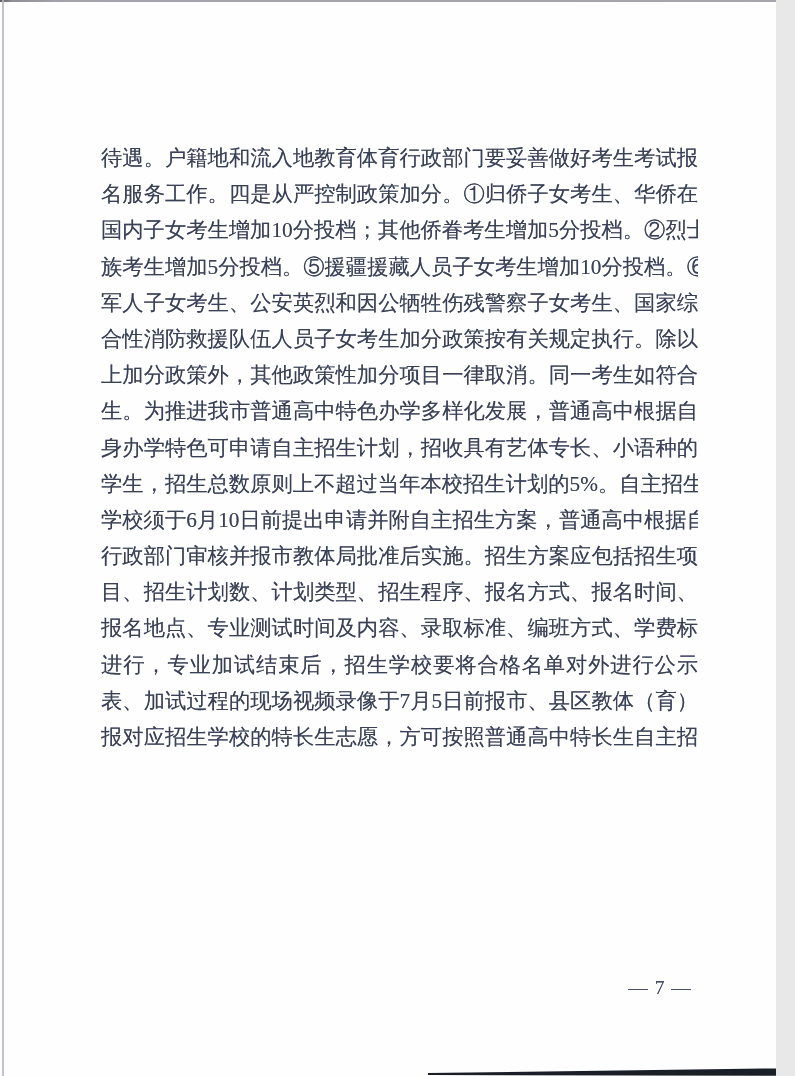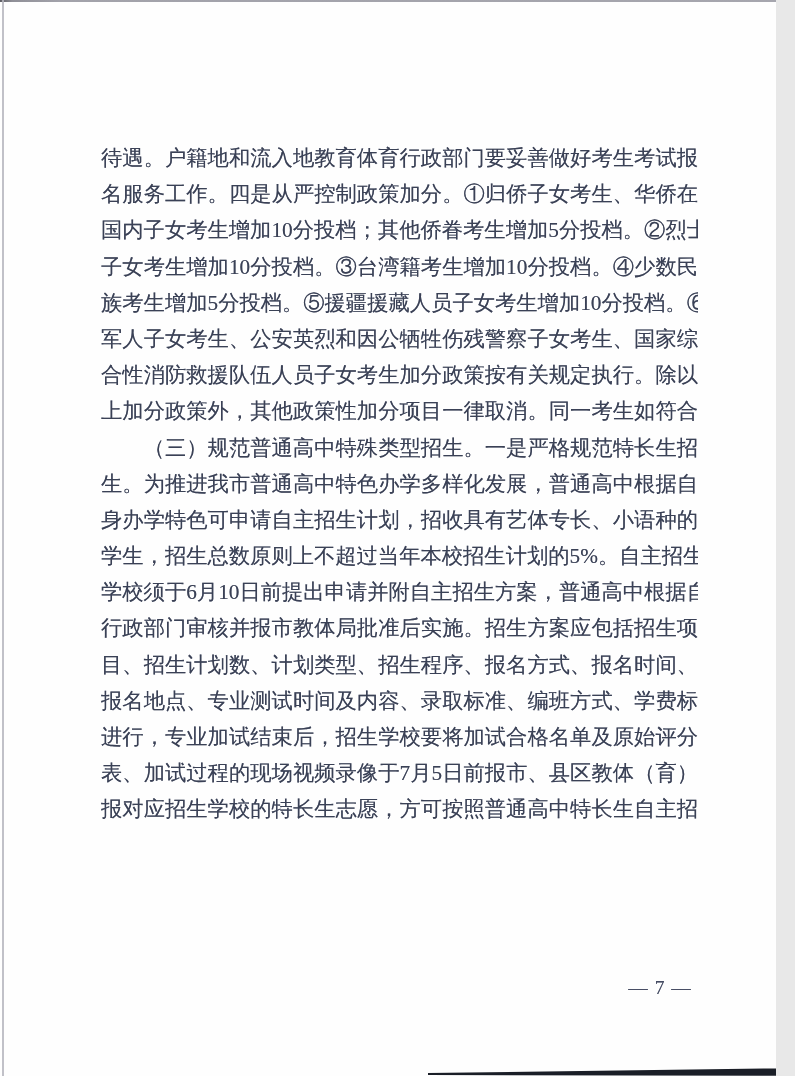--- a/index.html
+++ b/index.html
@@ -76,36 +76,34 @@
 
 <div class="page">
   <div class="edge-top"></div>
   <div class="edge-left"></div>
 
   <div class="doc-text">
     <div class="para">
         <div class="line">待遇。户籍地和流入地教育体育行政部门要妥善做好考生考试报</div>
         <div class="line">名服务工作。四是从严控制政策加分。①归侨子女考生、华侨在</div>
         <div class="line">国内子女考生增加10分投档；其他侨眷考生增加5分投档。②烈士</div>
-        <div class="line">子女考生增加10分投档。③台湾籍考生增加10分投档。④少数民</div>
         <div class="line">族考生增加5分投档。⑤援疆援藏人员子女考生增加10分投档。⑥</div>
         <div class="line">军人子女考生、公安英烈和因公牺牲伤残警察子女考生、国家综</div>
         <div class="line">合性消防救援队伍人员子女考生加分政策按有关规定执行。除以</div>
         <div class="line">上加分政策外，其他政策性加分项目一律取消。同一考生如符合</div>
       </div>
     <div class="para">
-        <div class="line indent">（三）规范普通高中特殊类型招生。一是严格规范特长生招</div>
         <div class="line">生。为推进我市普通高中特色办学多样化发展，普通高中根据自</div>
         <div class="line">身办学特色可申请自主招生计划，招收具有艺体专长、小语种的</div>
         <div class="line">学生，招生总数原则上不超过当年本校招生计划的5%。自主招生</div>
         <div class="line">学校须于6月10日前提出申请并附自主招生方案，普通高中根据自</div>
         <div class="line">行政部门审核并报市教体局批准后实施。招生方案应包括招生项</div>
         <div class="line">目、招生计划数、计划类型、招生程序、报名方式、报名时间、</div>
         <div class="line">报名地点、专业测试时间及内容、录取标准、编班方式、学费标</div>
-        <div class="line">进行，专业加试结束后，招生学校要将加试合格名单及原始评分</div>
+        <div class="line">进行，专业加试结束后，招生学校要将合格名单对外进行公示</div>
         <div class="line">表、加试过程的现场视频录像于7月5日前报市、县区教体（育）</div>
         <div class="line">报对应招生学校的特长生志愿，方可按照普通高中特长生自主招</div>
       </div>
   </div>
 
   <div class="page-num">— 7 —</div>
 
   <div class="corner-bar"></div>
 </div>
 

